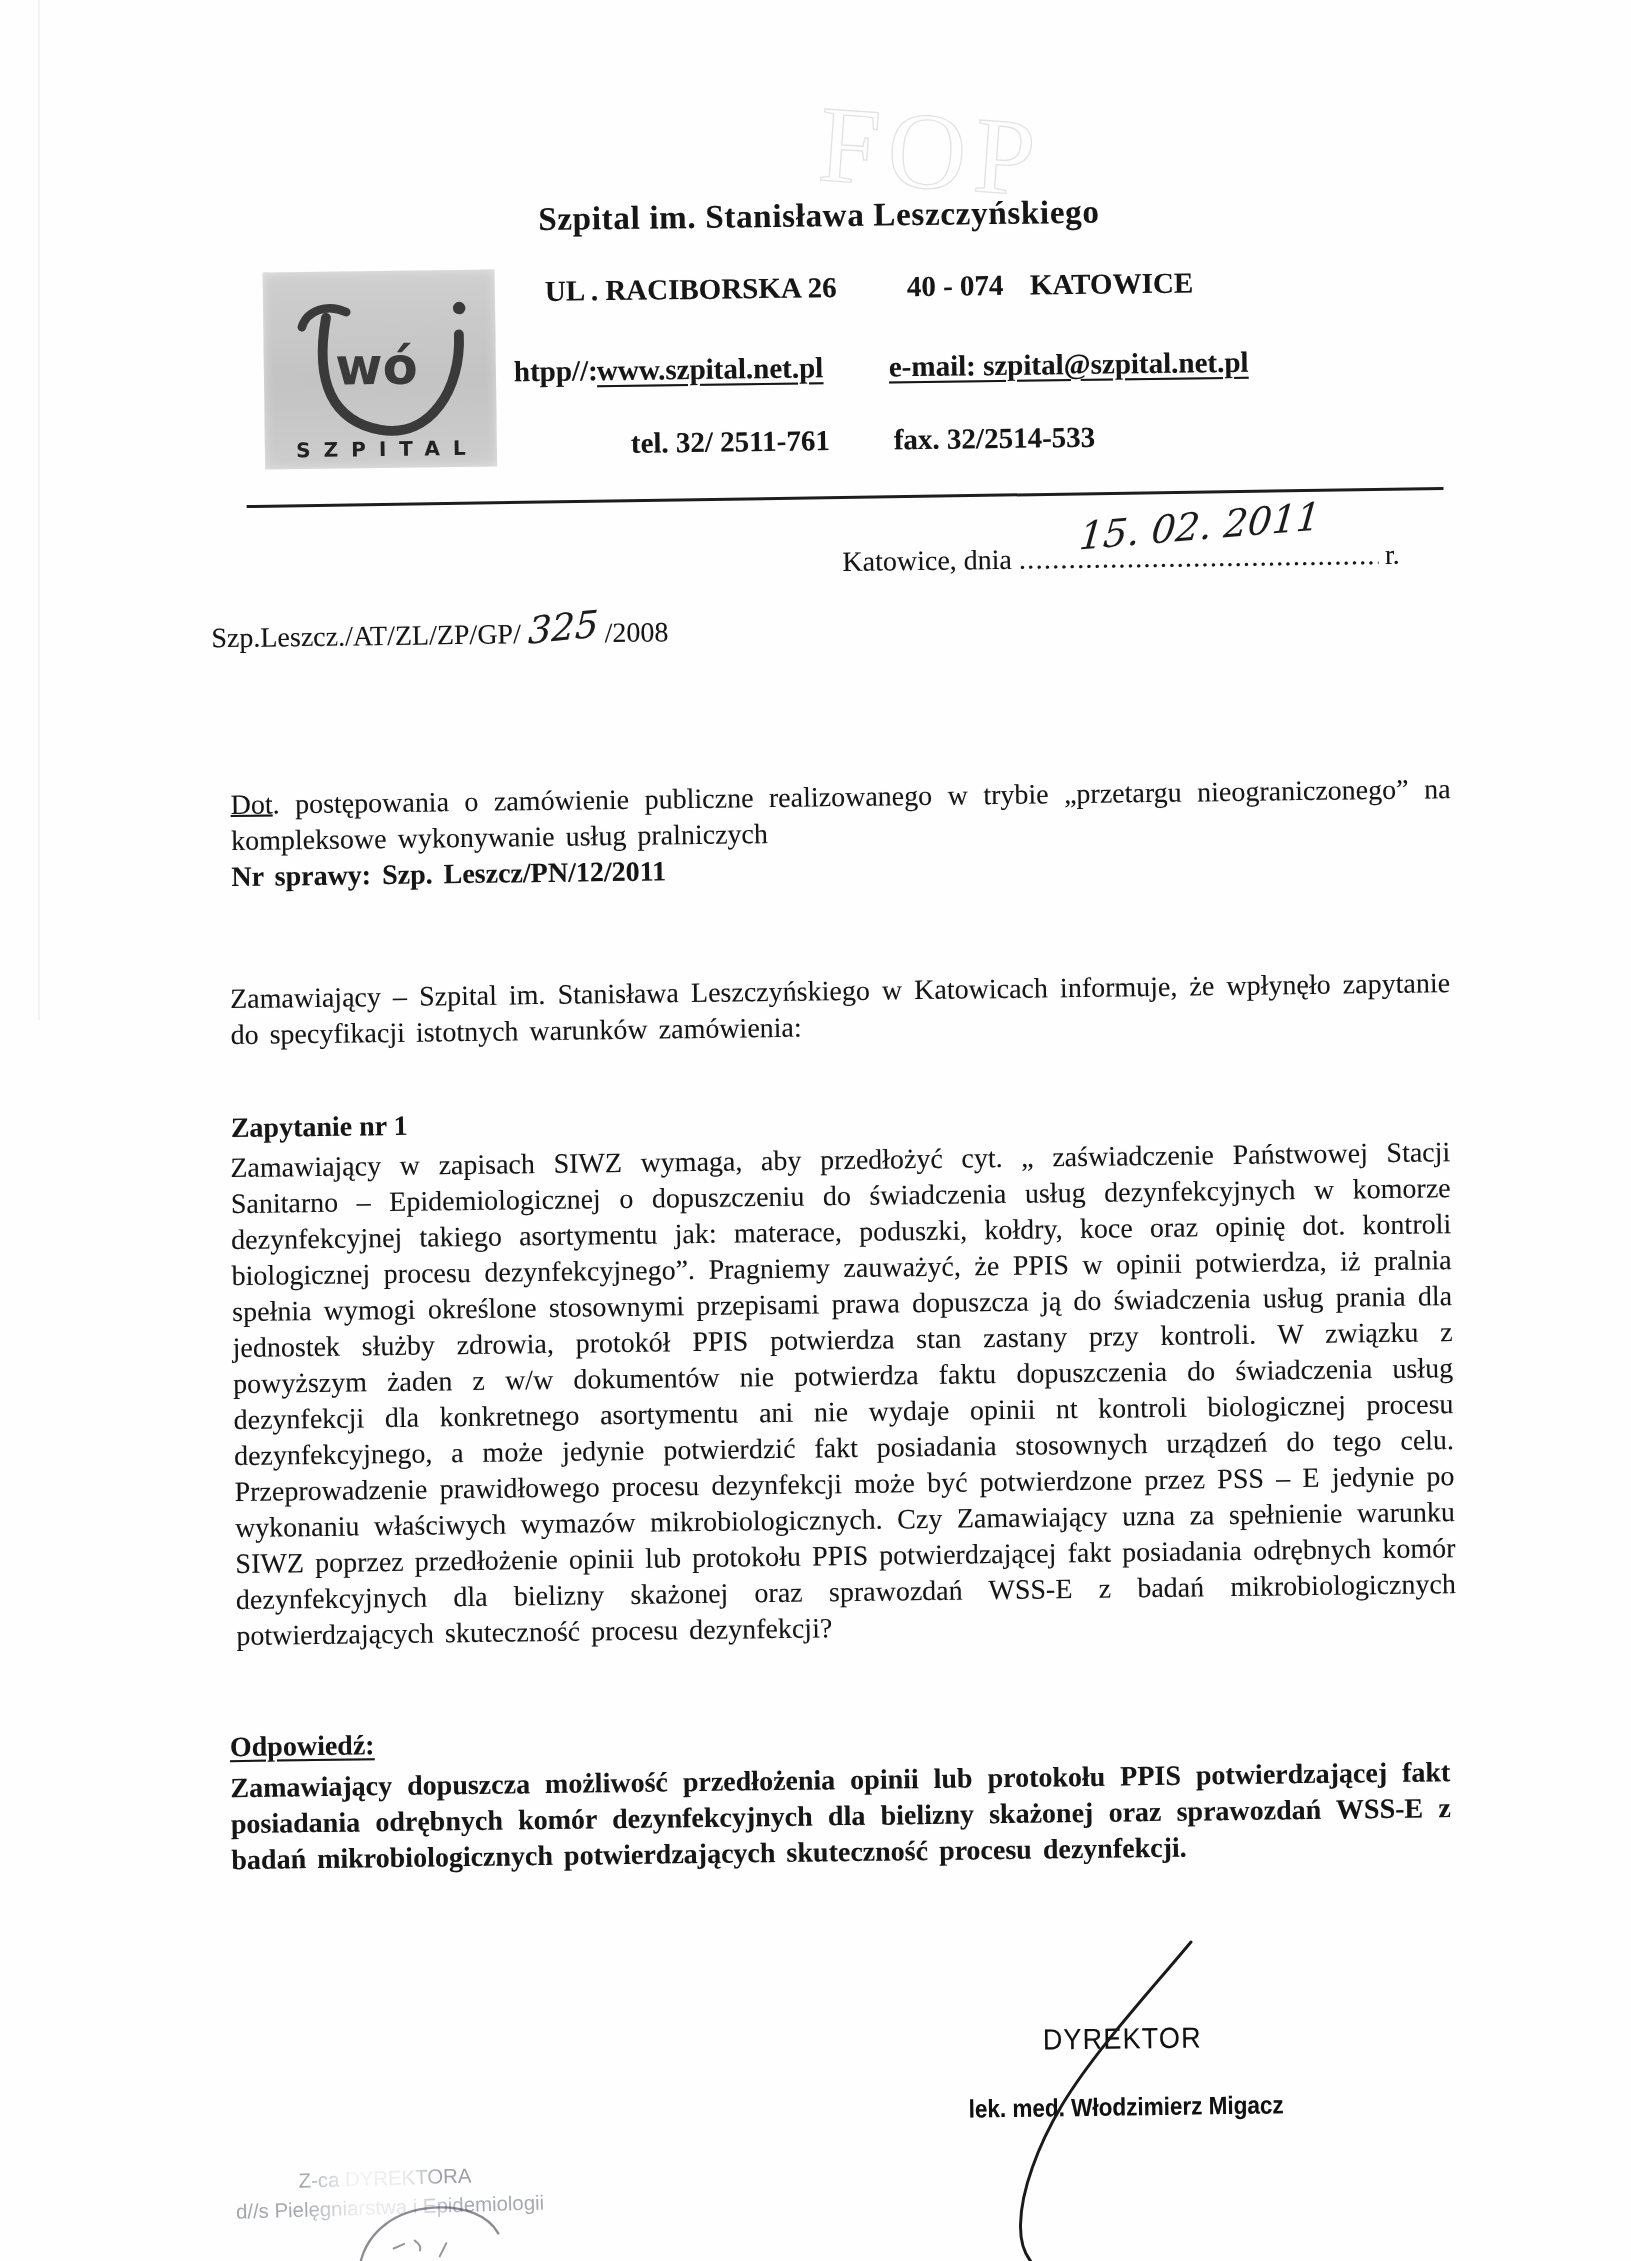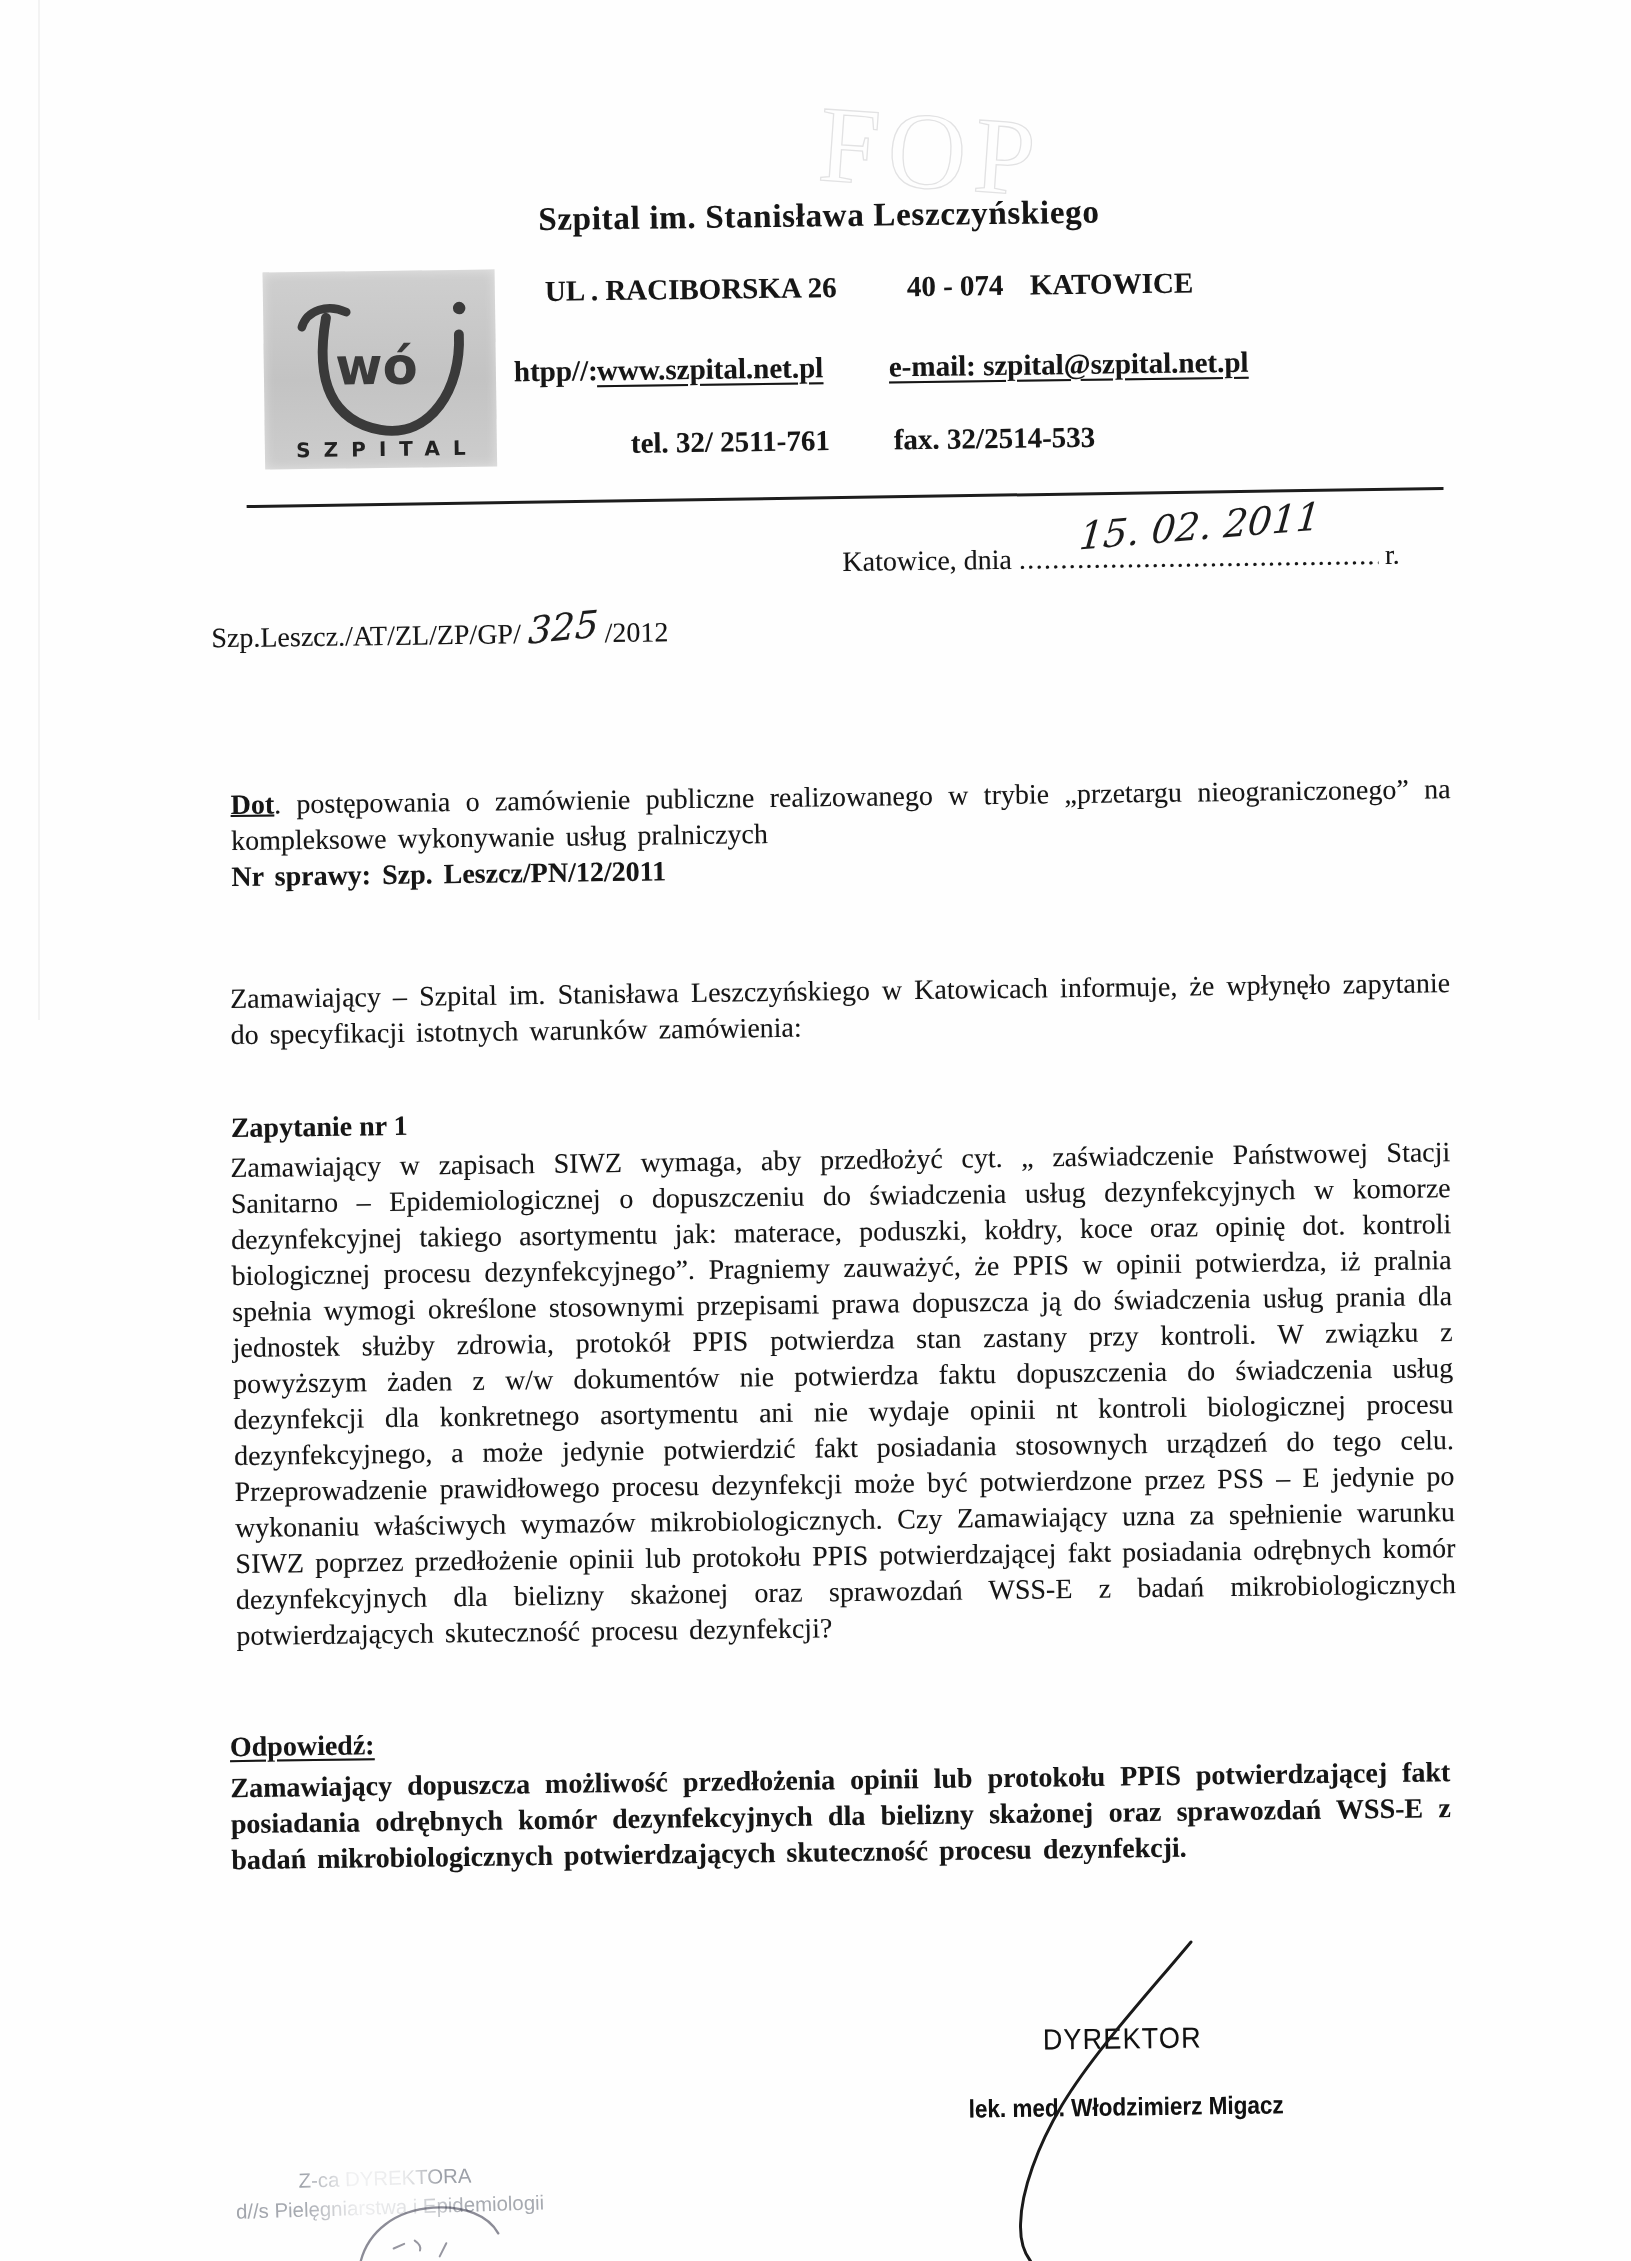--- a/index.html
+++ b/index.html
@@ -55,21 +55,21 @@
     display:inline-block;font-size:37px;line-height:28px;
     transform:rotate(-5deg) skewX(-8deg) translateY(-2.6px);
     padding:0 6.6px;
   }
   
   .para{
     width:1220px;font-size:28px;line-height:36px;
     text-align:justify;word-spacing:4px;
   }
   .subject{left:220px;top:790px;}
-  .subject-label{font-weight:bold;text-decoration:underline;text-decoration-thickness:2px;}
+  .subject-label{font-weight:normal;text-decoration:underline;text-decoration-thickness:2px;}
   .case-number{font-weight:bold;}
   .intro{left:217px;top:984px;}
   .q-heading{left:216px;top:1115px;font-size:28px;font-weight:bold;}
   .q-body{left:215px;top:1153px;}
   .a-heading{left:207px;top:1734px;font-size:28px;font-weight:bold;
     text-decoration:underline;text-decoration-thickness:2px;text-underline-offset:4px;}
   .a-body{left:207px;top:1773px;font-weight:bold;}
   
   .sig-title{
     left:1016px;top:2037px;
@@ -131,21 +131,21 @@
     <div class="abs hdr ink uline" style="left:884px;top:362px">e-mail: szpital@szpital.net.pl</div>
 
     <div class="abs hdr ink" style="left:625px;top:435px">tel. 32/ 2511-761</div>
     <div class="abs hdr ink" style="left:888px;top:435px">fax. 32/2514-533</div>
 
     <div class="abs rule"></div>
 
     <div class="abs dateline ink"><span>Katowice, dnia </span><span class="dots">......................................................................</span><span> r.</span></div>
     <div class="abs hand hand-date">15. 02. 2011</div>
 
-    <div class="abs refline ink"><span>Szp.Leszcz./AT/ZL/ZP/GP/</span><span class="hand hand-num">325</span><span>/2012</span></div>
+    <div class="abs refline ink"><span>Szp.Leszcz./AT/ZL/ZP/GP/</span><span class="hand hand-num">325</span><span>/2008</span></div>
 
     <div class="abs para subject ink">
       <span class="subject-label">Dot</span><span>. postępowania o zamówienie publiczne realizowanego w trybie „przetargu nieograniczonego” na kompleksowe wykonywanie usług pralniczych</span>
       <div class="case-number">Nr sprawy: Szp. Leszcz/PN/12/2011</div>
     </div>
 
     <div class="abs para intro ink">Zamawiający – Szpital im. Stanisława Leszczyńskiego w Katowicach informuje, że wpłynęło zapytanie do specyfikacji istotnych warunków zamówienia:</div>
 
     <div class="abs q-heading ink">Zapytanie nr 1</div>
     <div class="abs para q-body ink">Zamawiający w zapisach SIWZ wymaga, aby przedłożyć cyt. „ zaświadczenie Państwowej Stacji Sanitarno – Epidemiologicznej o dopuszczeniu do świadczenia usług dezynfekcyjnych w komorze dezynfekcyjnej takiego asortymentu jak: materace, poduszki, kołdry, koce oraz opinię dot. kontroli biologicznej procesu dezynfekcyjnego”. Pragniemy zauważyć, że PPIS w opinii potwierdza, iż pralnia spełnia wymogi określone stosownymi przepisami prawa dopuszcza ją do świadczenia usług prania dla jednostek służby zdrowia, protokół PPIS potwierdza stan zastany przy kontroli. W związku z powyższym żaden z w/w dokumentów nie potwierdza faktu dopuszczenia do świadczenia usług dezynfekcji dla konkretnego asortymentu ani nie wydaje opinii nt kontroli biologicznej procesu dezynfekcyjnego, a może jedynie potwierdzić fakt posiadania stosownych urządzeń do tego celu. Przeprowadzenie prawidłowego procesu dezynfekcji może być potwierdzone przez PSS – E jedynie po wykonaniu właściwych wymazów mikrobiologicznych. Czy Zamawiający uzna za spełnienie warunku SIWZ poprzez przedłożenie opinii lub protokołu PPIS potwierdzającej fakt posiadania odrębnych komór dezynfekcyjnych dla bielizny skażonej oraz sprawozdań WSS-E z badań mikrobiologicznych potwierdzających skuteczność procesu dezynfekcji?</div>

